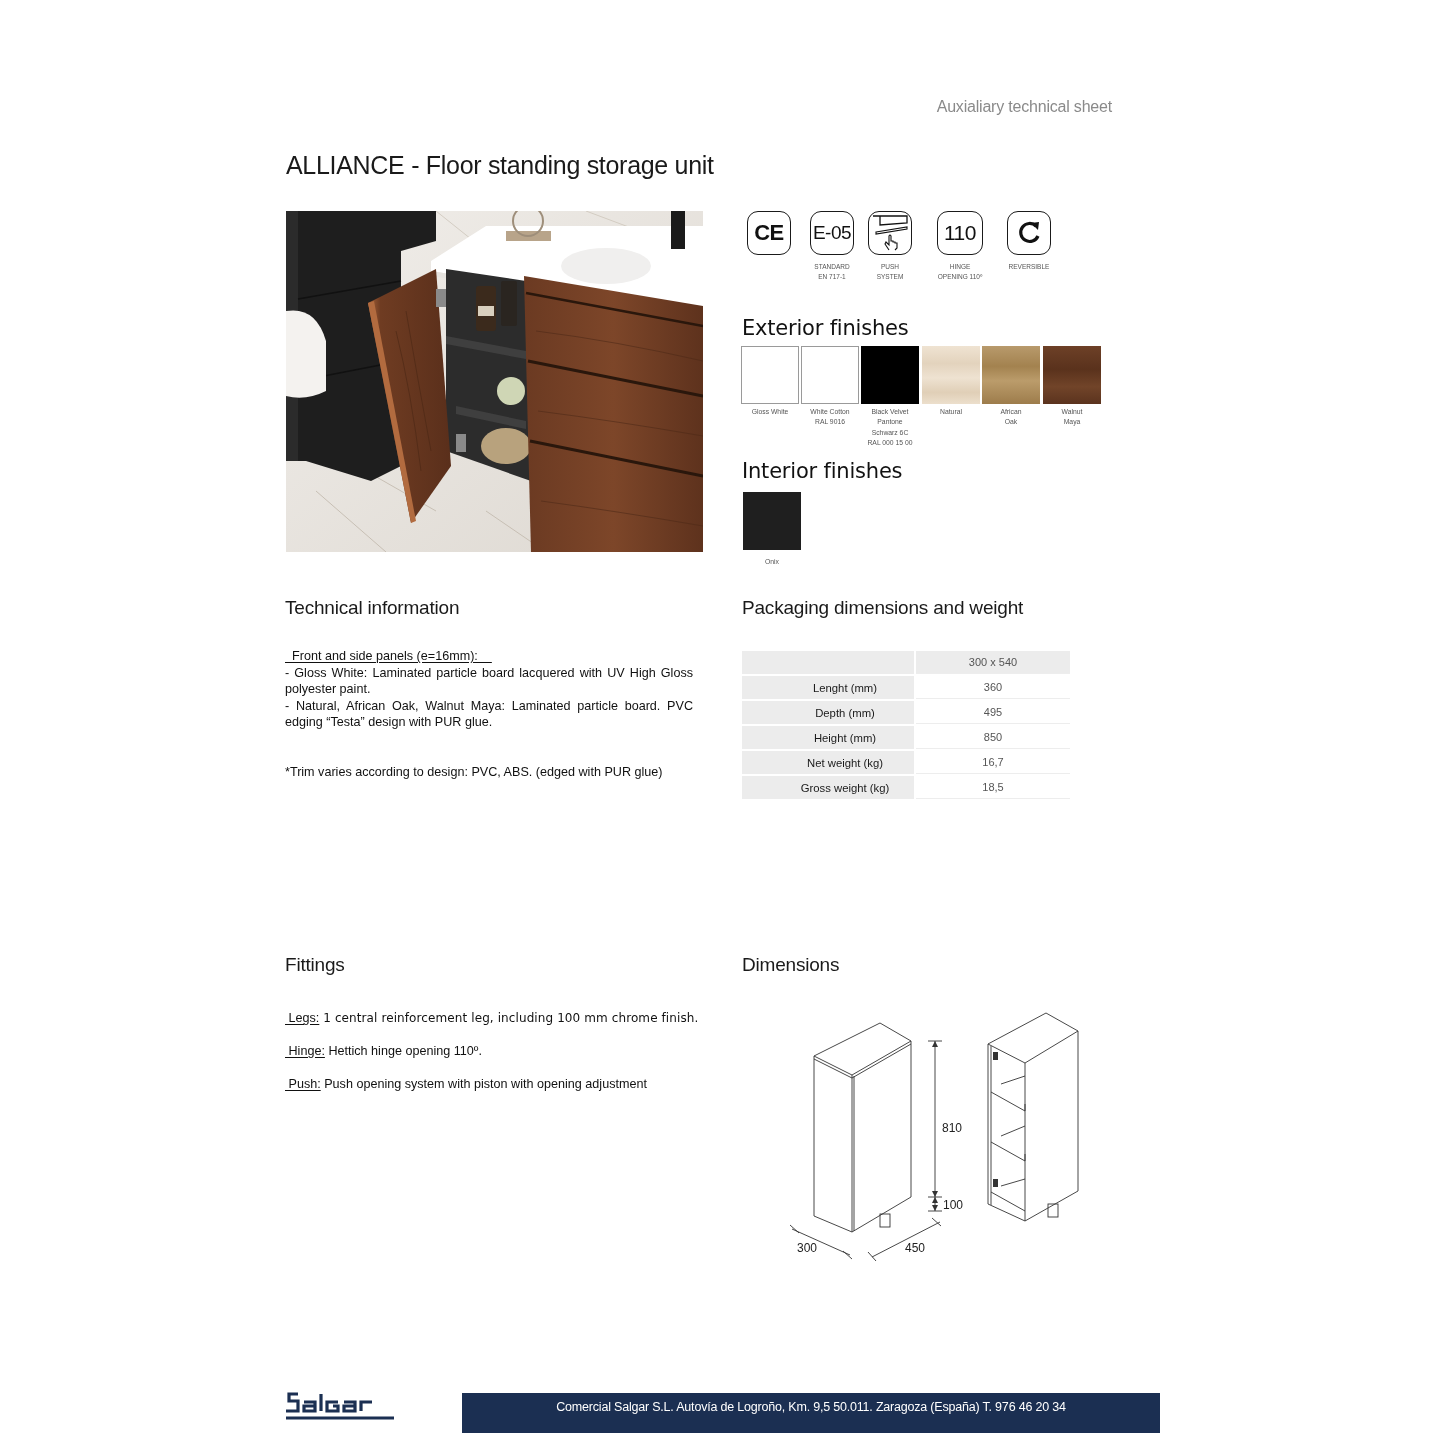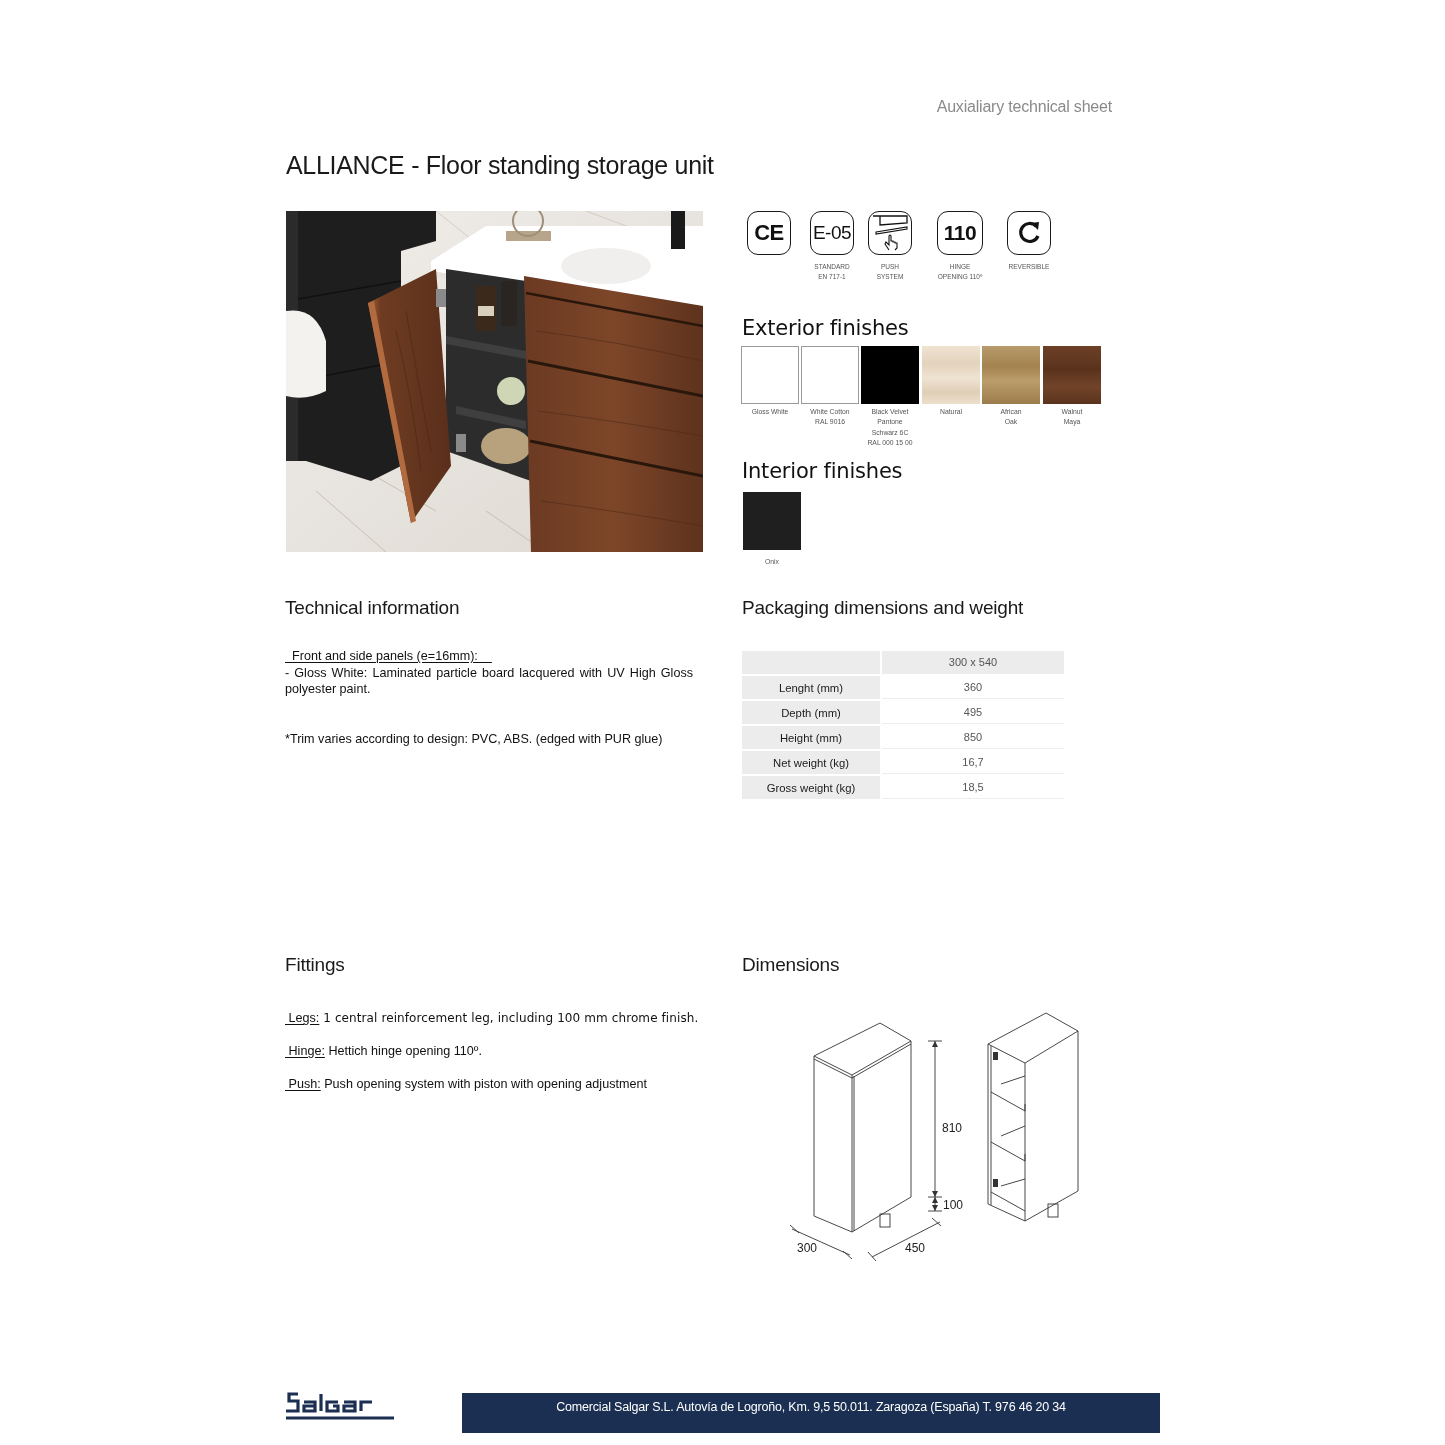--- a/index.html
+++ b/index.html
@@ -39,22 +39,22 @@
 
   .tech-body { left: 285px; top: 609px; width: 408px; font-size: 12.6px; line-height: 16.5px; color: #111; }
   .tech-body p { margin: 0; }
   .tech-body .just { text-align: justify; text-align-last: left; }
   .u { text-decoration: underline; text-underline-offset: 2px; }
   .gap { height: 16.5px; }
   .alt { font-family: "DejaVu Sans", sans-serif; font-size: 12px; letter-spacing: 0.1px; }
 
   table.pack { border-collapse: separate; border-spacing: 2px; font-size: 11px; }
   table.pack td { height: 22px; text-align: center; padding: 0; }
-  table.pack td.k { width: 138px; background: #ececec; color: #1a1a1a; font-size: 11.3px; }
-  table.pack td.v { width: 182px; background: #ffffff; color: #555; border-bottom: 1px solid #ededed; }
+  table.pack td.k { width: 138px; background: #ececec; color: #1a1a1a; font-size: 11.3px; padding-left: 34px; }
+  table.pack td.v { width: 154px; background: #ffffff; color: #555; border-bottom: 1px solid #ededed; }
   table.pack tr.head td.k { background: #ececec; }
   table.pack tr.head td.v { background: #ececec; color: #555; }
 
   .fit-body { left: 285px; top: 971px; width: 430px; font-size: 12.6px; line-height: 16.5px; color: #111; }
   .fit-body p { margin: 0 0 16.5px 0; }
 
   .drawing { left: 780px; top: 965px; width: 320px; height: 260px; }
 
   .logo { left: 284px; top: 1352px; width: 114px; height: 32px; }
   .footer-bar { left: 462px; top: 1354px; width: 698px; height: 40px; background: #1b2f52;
@@ -148,21 +148,21 @@
         <path d="M18 36 L14 30 L15 28 L18 31 L18 22 Q19 20 20 22 L20 27 L22 27 L22 28 L24 28 L24 29 L26 29 L26 34 L24 36" fill="none" stroke="#111" stroke-width="1.1"></path>
       </svg>
     </div>
     <div class="cap">
         <div>PUSH</div>
         <div>SYSTEM</div>
       </div>
   </div>
   <div class="feat" style="left:191px;">
     <div class="badge" style="width:46px;">
-        <span style="font-size:21px;font-weight:bold;">110</span>
+        <span style="font-size:21px;">110</span>
       </div>
     <div class="cap">
         <div>HINGE</div>
         <div>OPENING 110º</div>
       </div>
   </div>
   <div class="feat" style="left:260px;">
     <div class="badge">
       <svg width="26" height="26" viewBox="0 0 26 26">
         <path d="M20 6 A9 9 0 1 0 22 16" fill="none" stroke="#111" stroke-width="3.2"></path>
@@ -224,20 +224,21 @@
 <div class="abs sec-h2" style="left:742px; top:420px;">Interior finishes</div>
 <div class="abs int-swatch">
   <div class="chip"></div>
   <div class="lbl">Onix</div>
 </div>
 
 <div class="abs sec-title" style="left:285px; top:558px;">Technical information</div>
 <div class="abs tech-body">
   <p><span class="u" style="white-space:pre;">  Front and side panels (e=16mm):    </span></p>
   <p class="just">- Gloss White: Laminated particle board lacquered with UV High Gloss polyester paint.</p>
+  <p class="just">- Natural, African Oak, Walnut Maya: Laminated particle board. PVC edging “Testa” design with PUR glue.</p>
   <div class="gap"></div>
   <div class="gap"></div>
   <p>*Trim varies according to design: PVC, ABS. (edged with PUR glue)</p>
 </div>
 
 <div class="abs sec-title" style="left:742px; top:558px;">Packaging dimensions and weight</div>
 <div class="abs" style="left:740px; top:610px;">
   <table class="pack">
     <tbody>
         <tr class="head">

